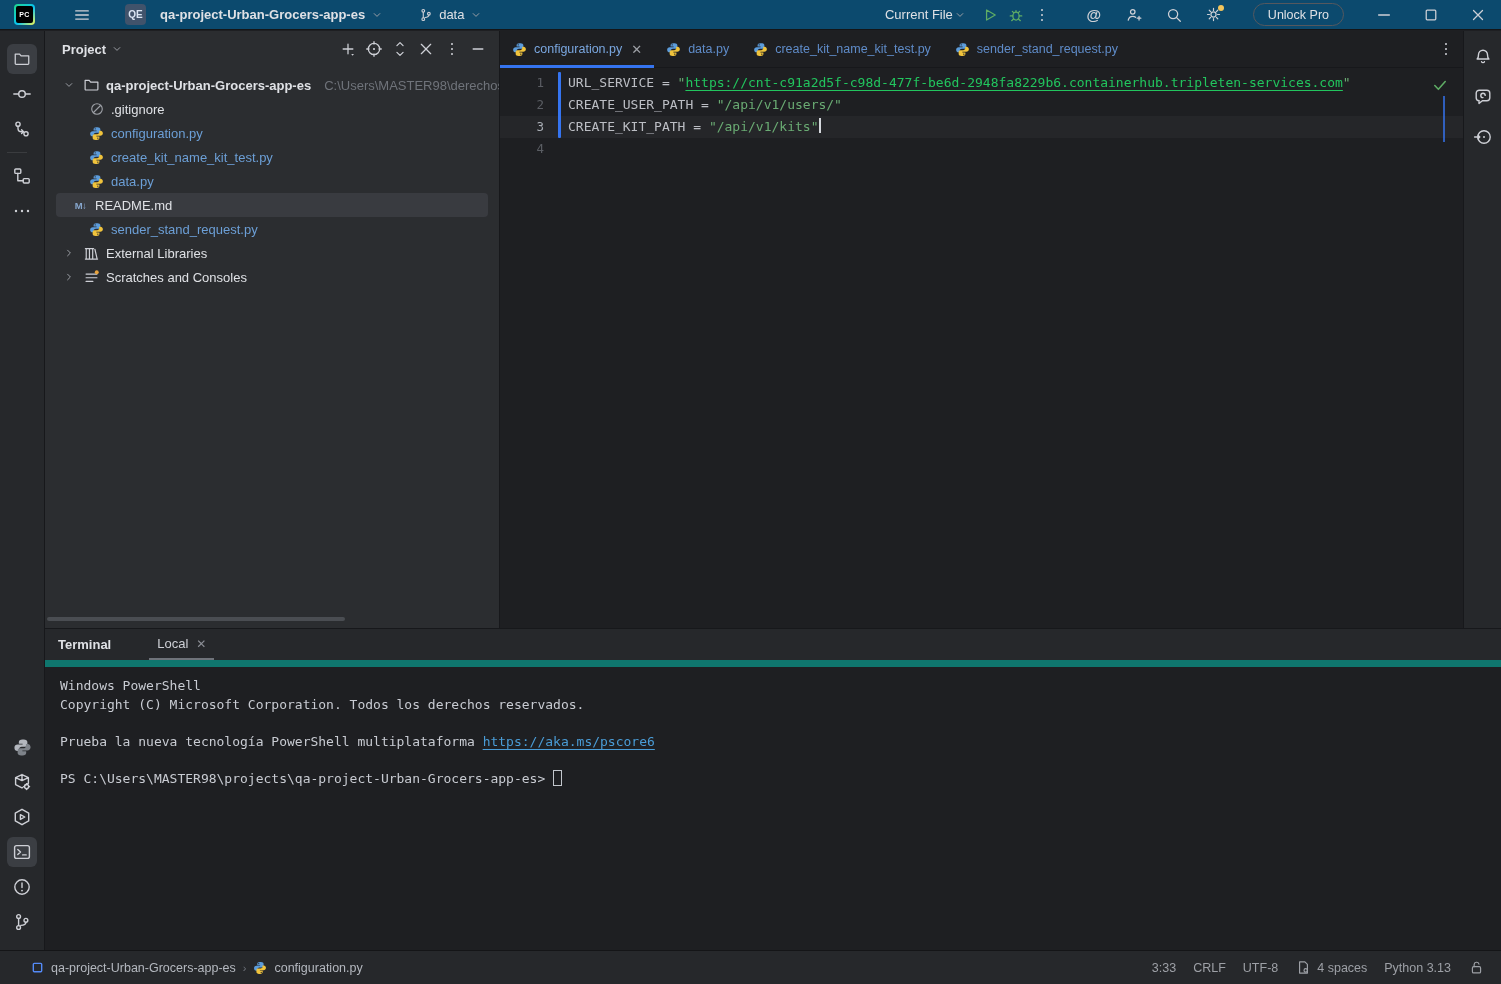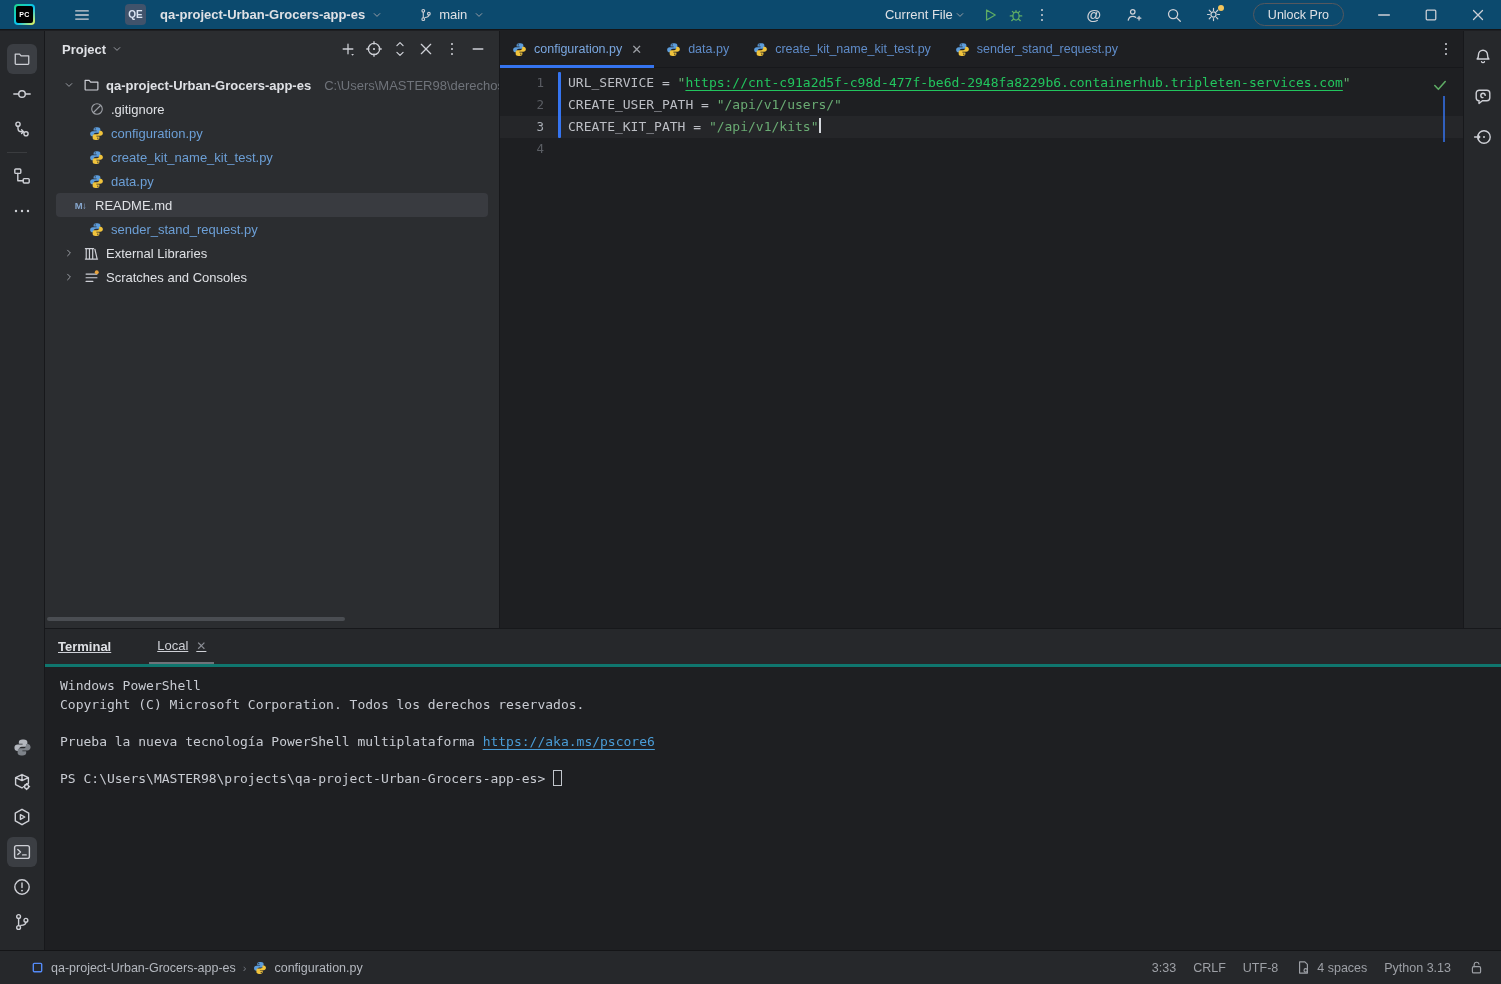--- a/index.html
+++ b/index.html
@@ -70,21 +70,21 @@
   .code-text { padding-left:4px; white-space:pre; color:#BCBEC4; }
   .tok-string { color:#6AAB73; }
   .tok-string-link { color:#22c55e; text-decoration:underline; text-underline-offset:3px; }
   .caret-bar { display:inline-block; width:2px; height:15px; background:#D4D7DC; vertical-align:-2px; margin-left:1px; }
   #vcs-bar { position:absolute; left:58px; top:4px; width:3px; height:66px; background:#3574F0; border-radius:1px; }
   #inspect-ok { position:absolute; right:14px; top:8px; }
   #scroll-mark { position:absolute; right:18px; top:28px; width:2.5px; height:46px; background:#3574F0; opacity:.75; }
 
   
   #terminal { position:absolute; left:45px; top:628px; width:1456px; height:322px; background:#1E1F22; border-top:1px solid #17181B; }
-  .term-header { height:38px; display:flex; align-items:stretch; padding-left:13px; border-bottom:3px solid #0f766e; background:#26282B;text-decoration:underline; }
+  .term-header { height:38px; display:flex; align-items:stretch; padding-left:13px; border-bottom:7px solid #0f766e; background:#26282B; }
   .term-title { align-self:center; font-weight:bold; color:#DFE1E5; margin-right:38px; }
   .term-tab { display:flex; align-items:center; gap:8px; padding:0 8px; border-bottom:2px solid #6F737A; color:#CED0D6; }
   .term-tab .x { color:#8C8F96; font-size:12px; }
   .term-body { padding:10px 0 0 15px; font-family:"DejaVu Sans Mono","Liberation Mono",monospace; font-size:13px; line-height:18.5px; color:#C8CBD2; }
   .term-line { white-space:pre; min-height:18.5px; }
   .term-link { color:#4A9CD6; text-decoration:underline; text-underline-offset:3px;margin-top:35px; }
   .t-cursor { display:inline-block; width:9px; height:16px; border:1px solid #C2C6CC; vertical-align:-3px; }
 
   
   #statusbar { position:absolute; left:0; bottom:0; width:1501px; height:34px; background:#26282B; border-top:1px solid #141517; display:flex; align-items:center; padding:0 16px 0 31px; font-size:12.5px; color:#B4B8BF; }
@@ -119,21 +119,21 @@
     </div>
     <div class="tb-group" style="margin-left:14px">
       <span id="ic-branch">
           <svg width="16" height="16" viewBox="0 0 20 20" fill="none" stroke="#CED0D6" stroke-width="1.4" stroke-linecap="round" stroke-linejoin="round">
             <circle cx="6.6" cy="4.8" r="1.7"></circle>
             <circle cx="6.6" cy="15.2" r="1.7"></circle>
             <circle cx="13.6" cy="8.4" r="1.7"></circle>
             <path d="M6.6 6.5v7M13.6 10.1c0 2.2-2.4 2.9-4.8 3.1"></path>
           </svg>
         </span>
-      <span style="color:#DFE1E5">main</span>
+      <span style="color:#DFE1E5">data</span>
       <span id="ic-chev2">
           <svg width="14" height="14" viewBox="0 0 20 20" fill="none" stroke="#9DA0A6" stroke-width="1.4" stroke-linecap="round" stroke-linejoin="round">
             <path d="M6 8l4 4 4-4"></path>
           </svg>
         </span>
     </div>
   </div>
   <div class="tb-right">
     <div class="runcfg">
       <span>Current File</span>

